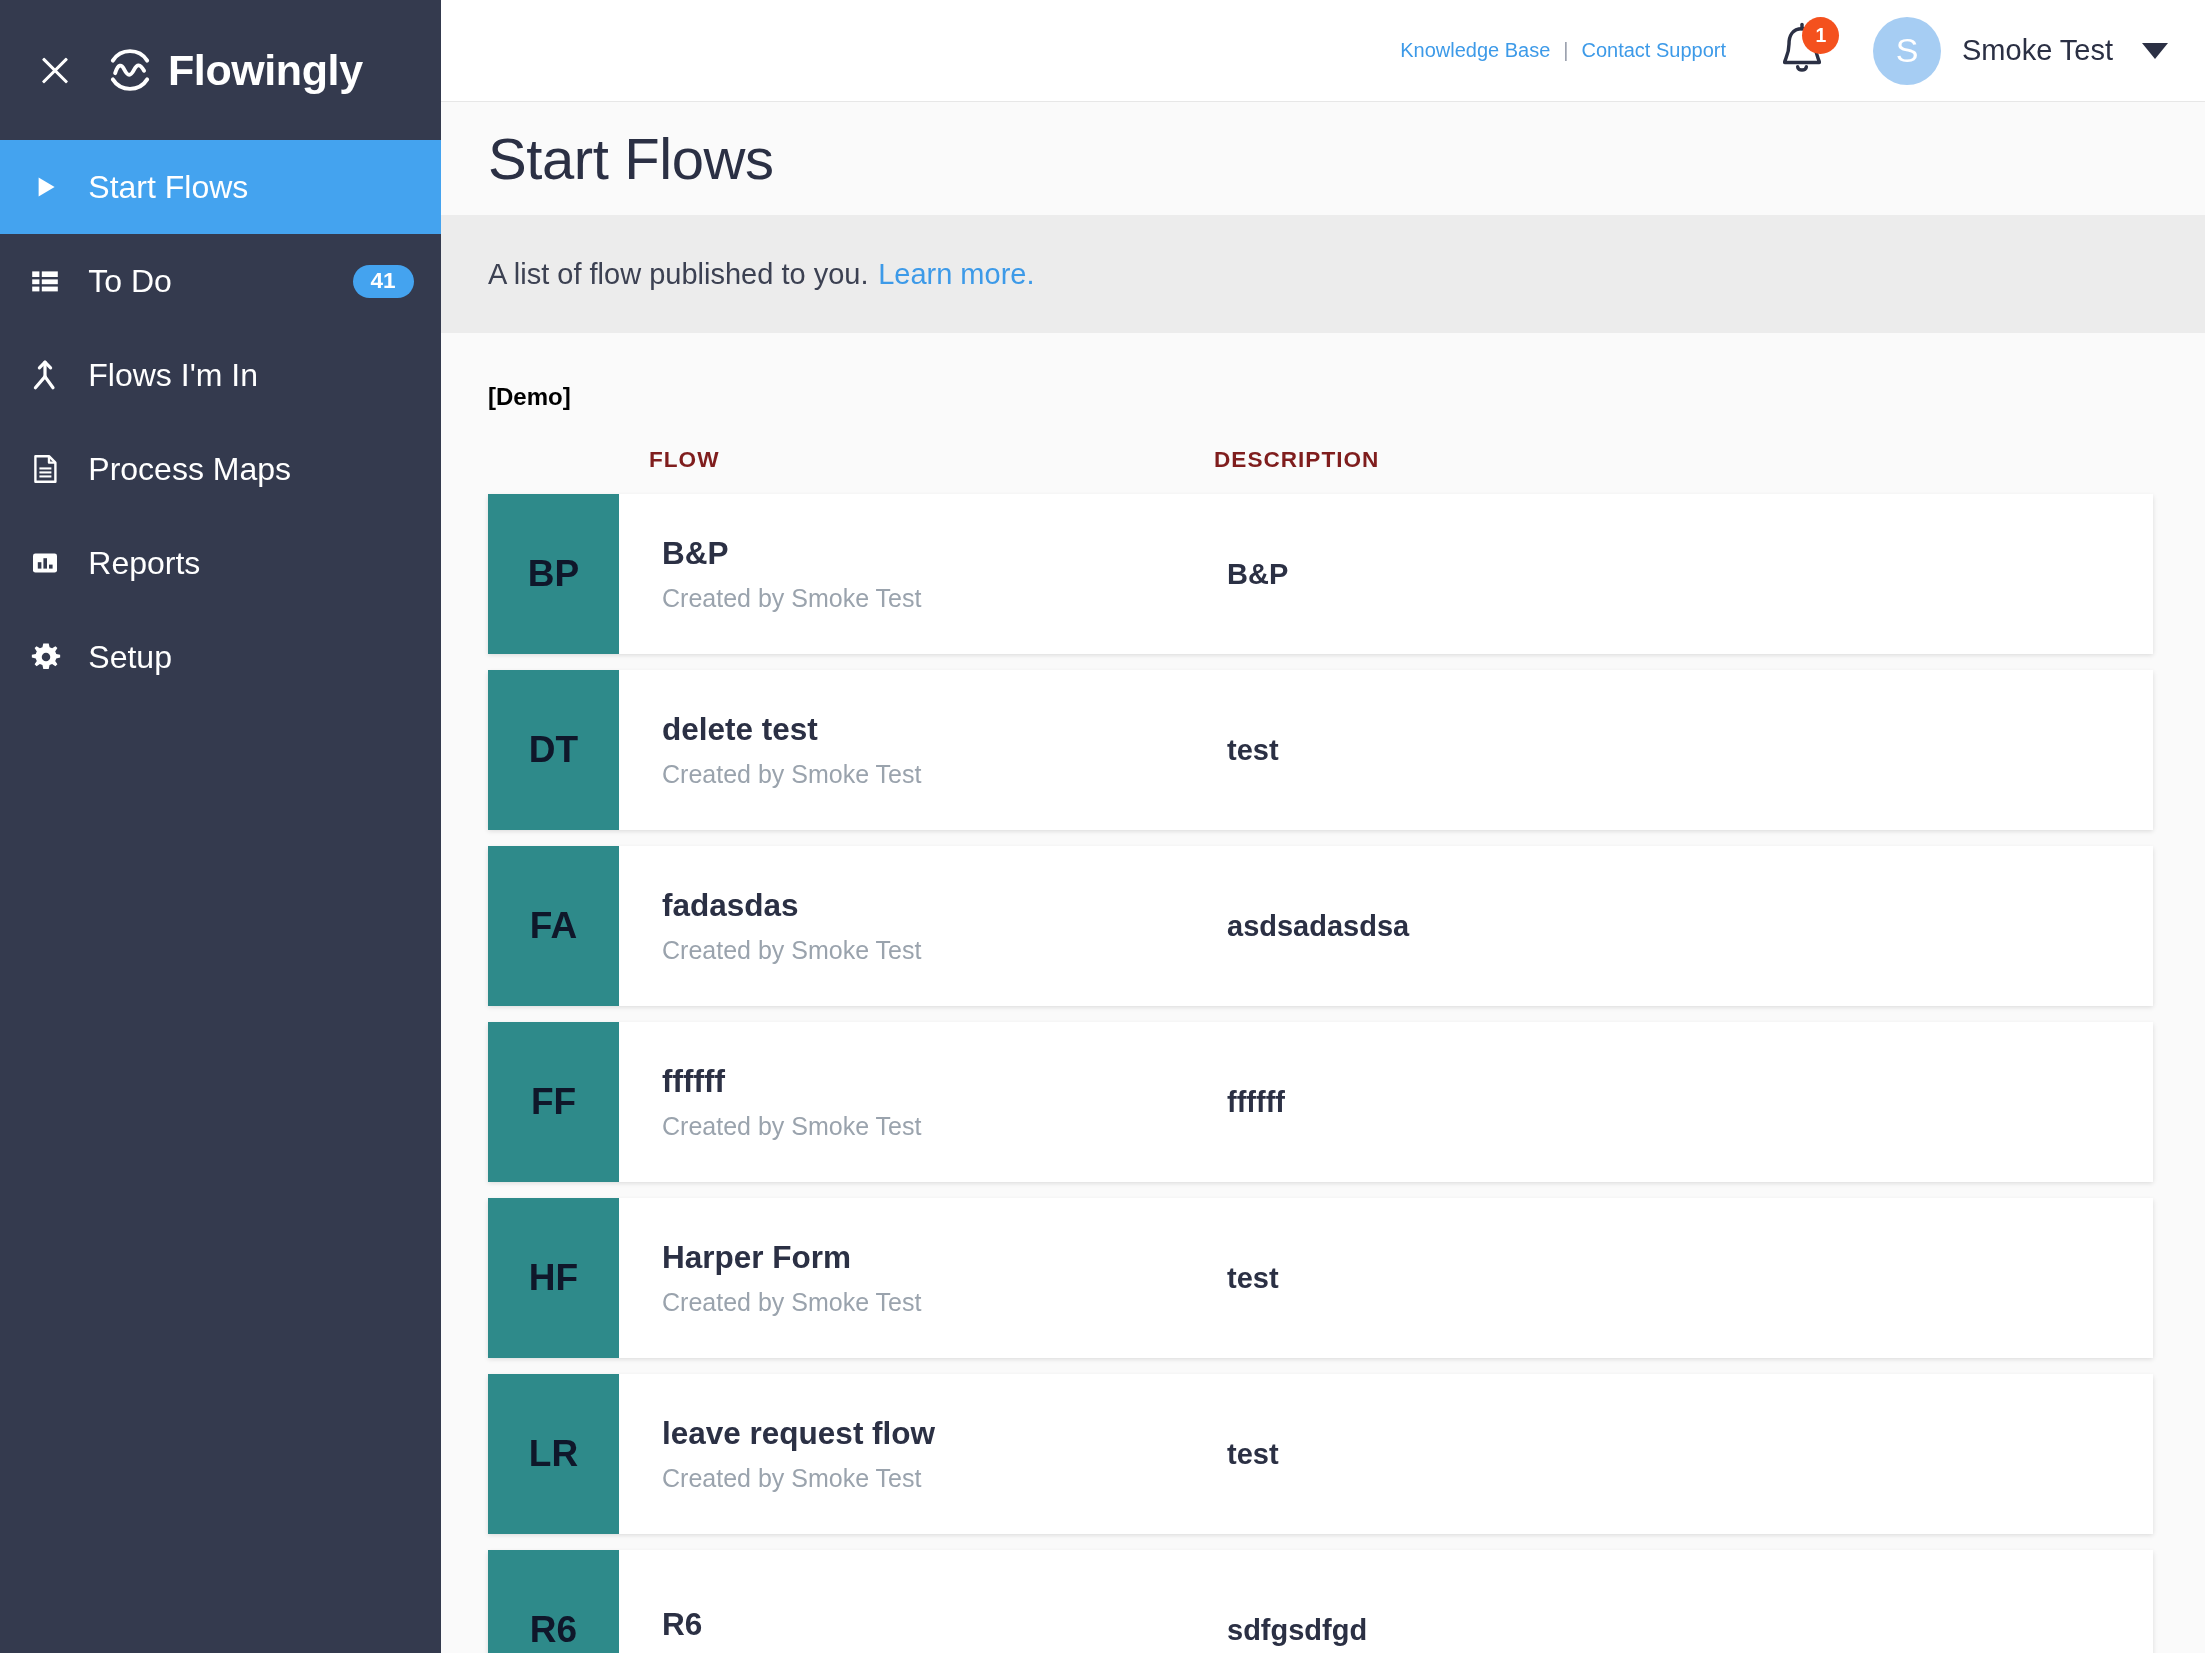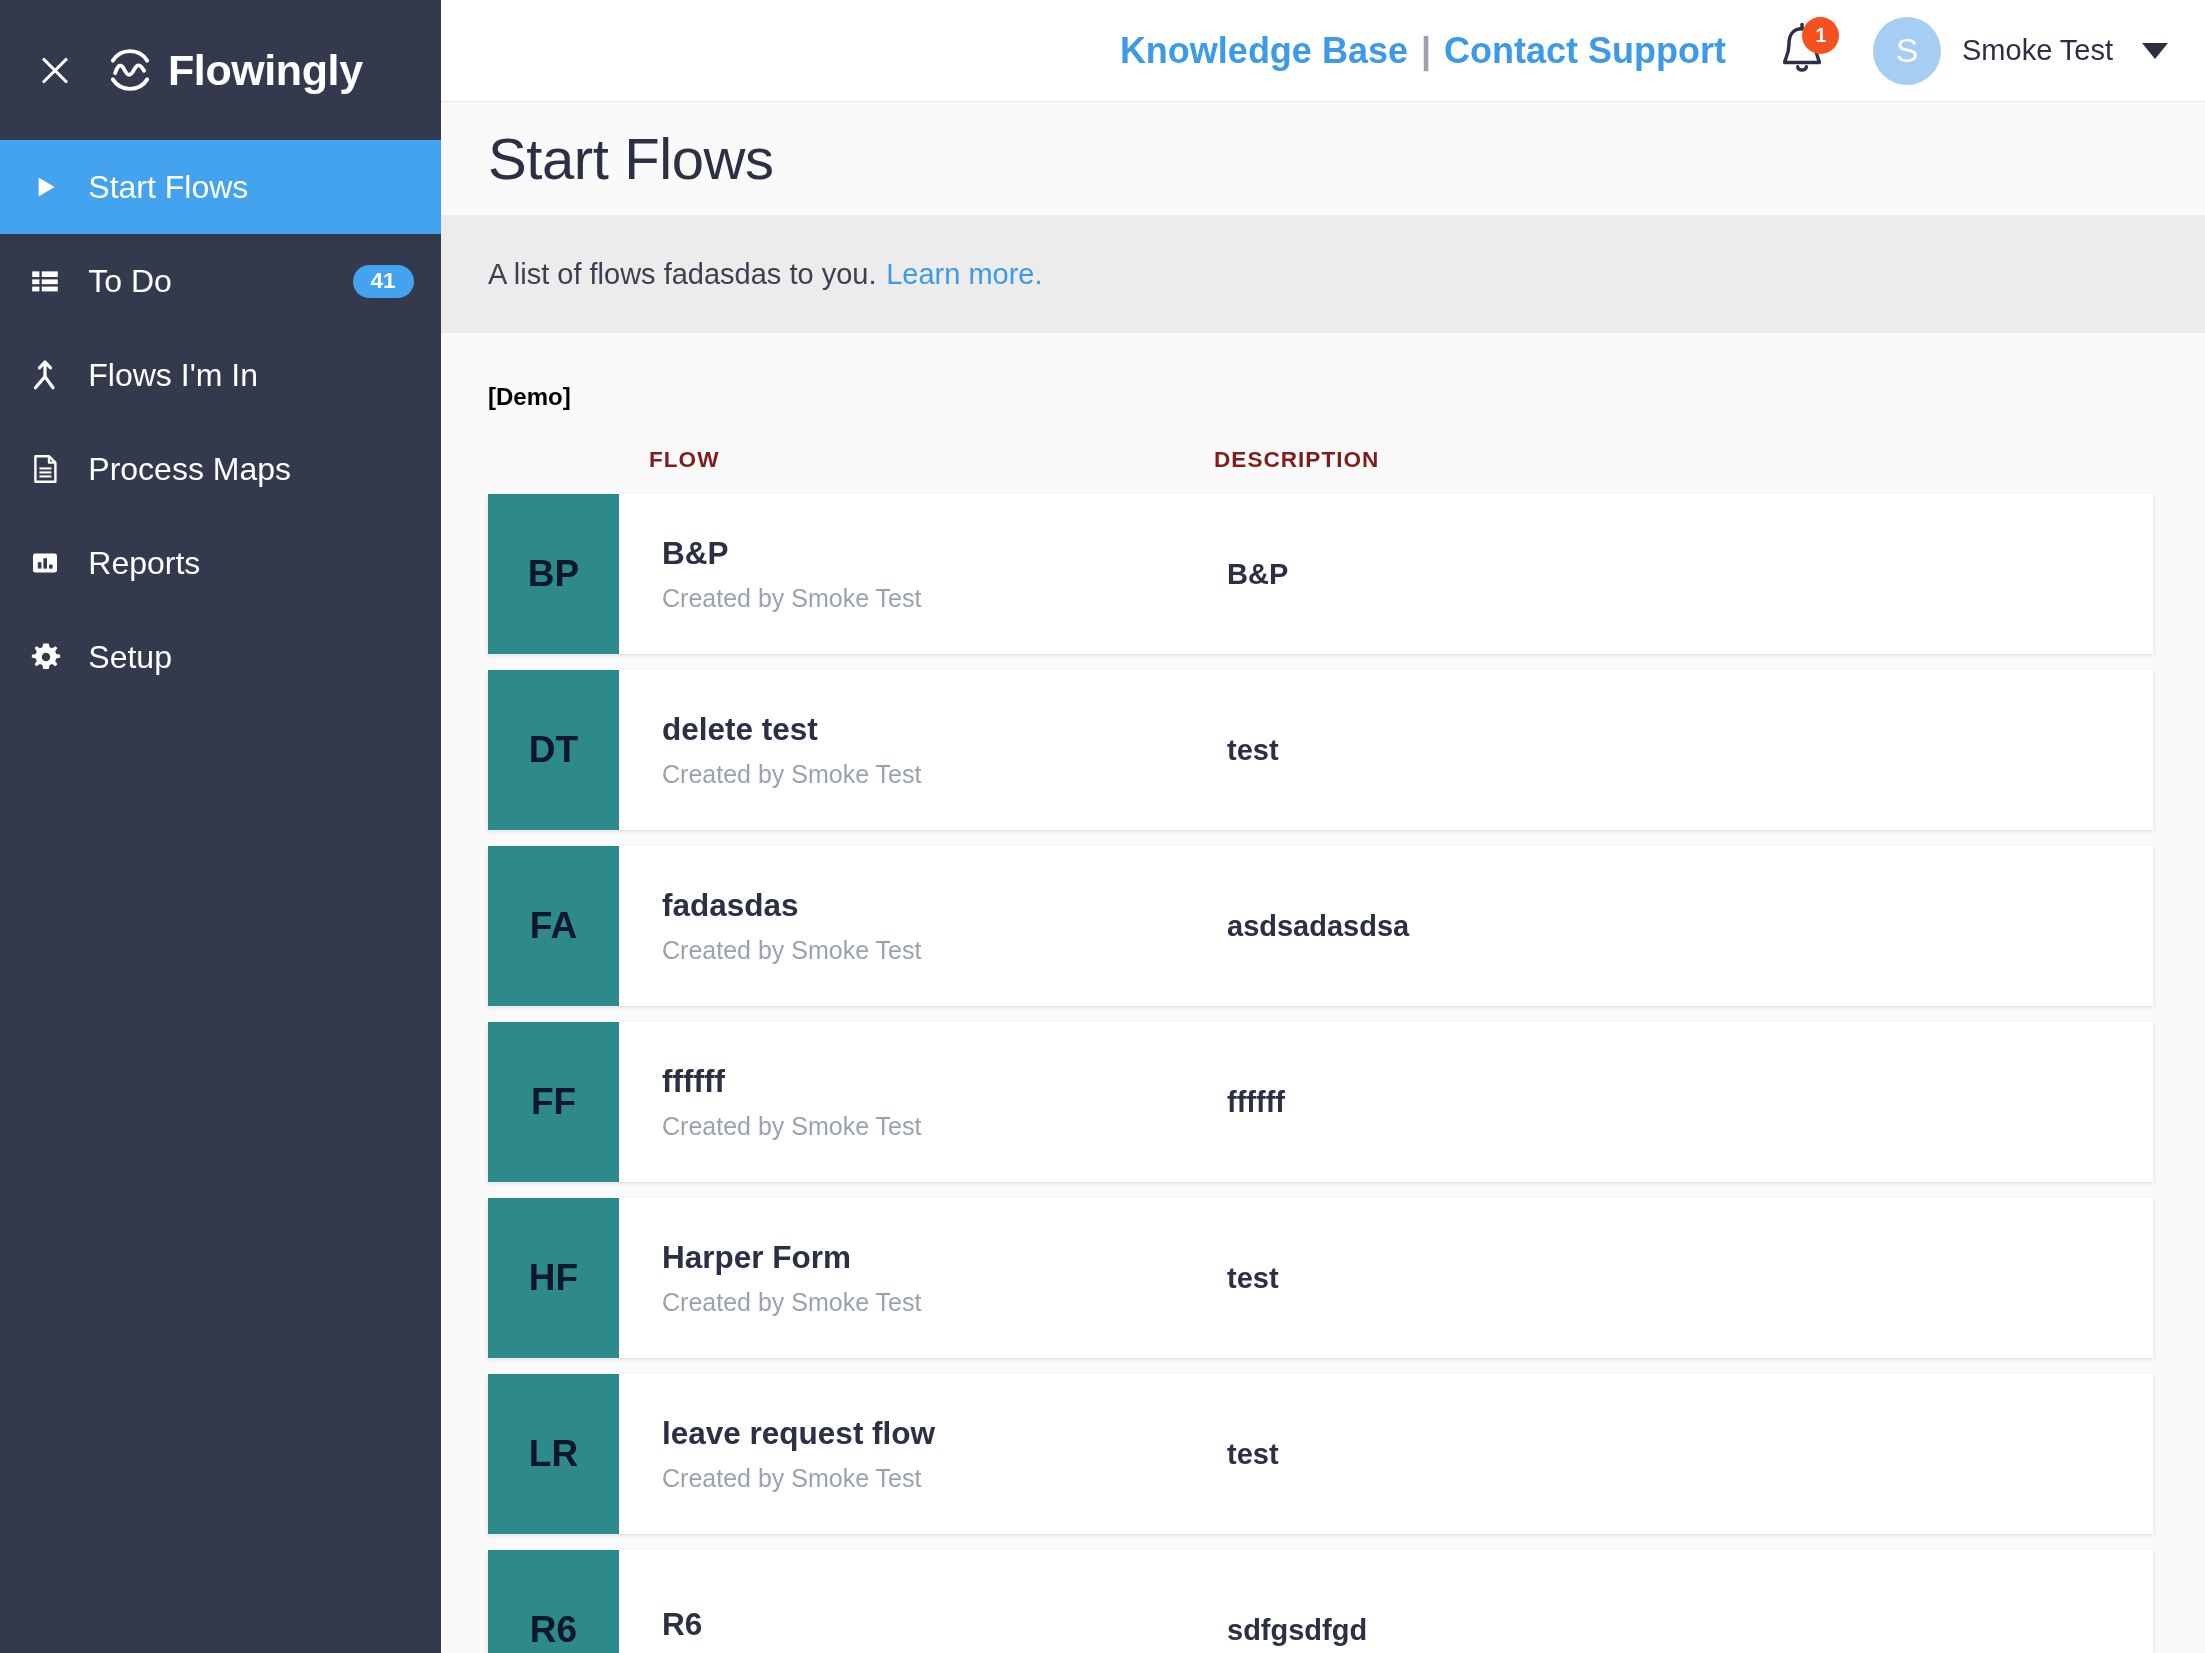--- a/index.html
+++ b/index.html
@@ -126,23 +126,22 @@
     border-bottom: 1.6px solid #e7e7e7;
     display: flex;
     align-items: center;
     justify-content: flex-end;
     padding-right: 37px;
     gap: 0;
   }
   .topbar-links {
     display: flex;
     align-items: center;
-    font-size: 36px;
+    font-size: 20px;
     gap: 13px;
-    font-weight: bold;
   }
   .topbar-link {
     color: #3d9ae8;
     text-decoration: none;
     cursor: pointer;
     white-space: nowrap;
   }
   .topbar-sep { color: #9aa0ad; }
 
   .bell-wrap {
@@ -426,21 +425,21 @@
       <div class="avatar">S</div>
       <div class="user-name">Smoke Test</div>
       <div class="caret-down"></div>
     </header>
 
     <div class="page-head">
       <h1 class="page-title">Start Flows</h1>
     </div>
 
     <div class="info-bar">
-      <span>A list of flows fadasdas to you.</span>
+      <span>A list of flow published to you.</span>
       <a class="info-link">Learn more.</a>
     </div>
 
     <div class="scroll-area">
       <div class="group-title">[Demo]</div>
 
       <div class="table-head">
         <div class="th th-flow">FLOW</div>
         <div class="th th-desc">DESCRIPTION</div>
       </div>

